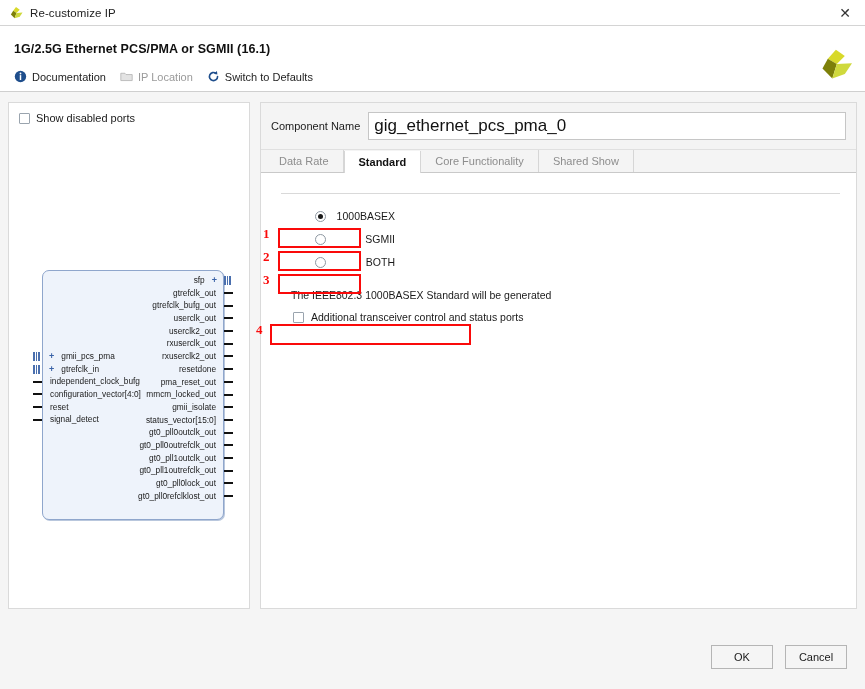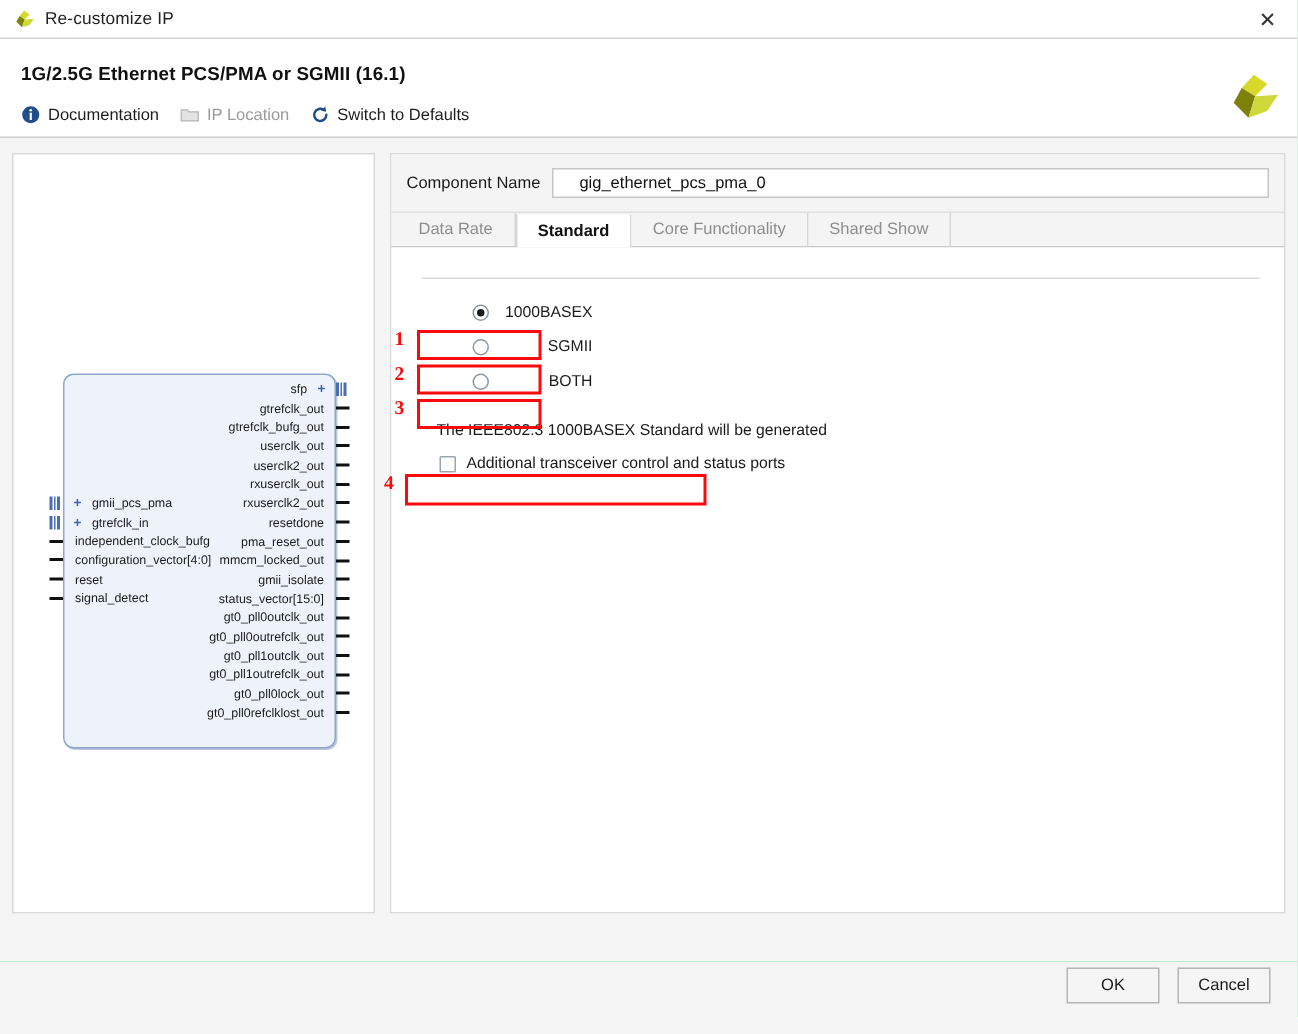--- a/index.html
+++ b/index.html
@@ -155,23 +155,23 @@
     padding: 9px 10px 9px 10px;
     background: #f4f4f4;
     border-bottom: 1px solid #e0e0e0;
   }
   .comp-label { font-size: 11px; color: #1b1b1b; white-space: nowrap; }
   .comp-input {
     flex: 1;
     border: 1px solid #c6c6c6;
     background: #fff;
     font-family: "Liberation Sans", sans-serif;
-    font-size: 11px;
+    font-size: 17px;
     color: #111;
-    padding: 3px 17px;
+    padding: 3px 5px;
     outline: none;
     min-width: 0;
   }
   .tabstrip {
     display: flex; align-items: flex-end;
     background: #f4f4f4;
     border-bottom: 1px solid #c9c9c9;
     padding-left: 4px;
     height: 22px;
   }
@@ -340,20 +340,24 @@
           <polygon points="12.2,1.2 12.8,5.6 8.6,4.5" fill="#1f4e8c"></polygon>
         </svg>
         <span>Switch to Defaults</span>
       </div>
     </div>
   </div>
 
   <div class="body-area">
 
     <div class="left-panel">
+      <div class="chk-row">
+        <span class="cbox"></span>
+        <span>Show disabled ports</span>
+      </div>
 
       <div class="sym-wrap">
         <div class="ip-block">
 
           <div class="ports-left" id="ports-left">
               <div class="prow" style="position: relative;">
                 <span style="position: absolute; left: -10px; display: flex; align-items: center;">
                   <span class="pin bus">
                     <i></i>
                     <i></i>

